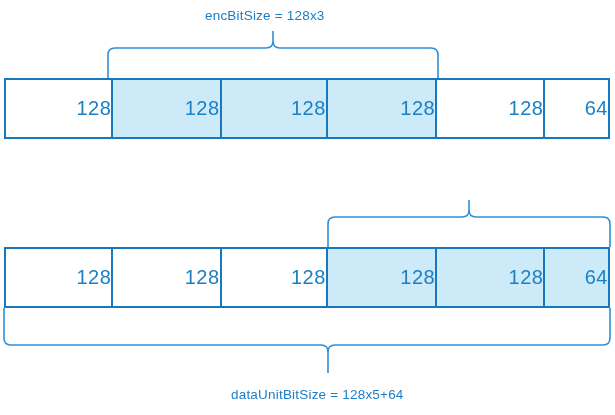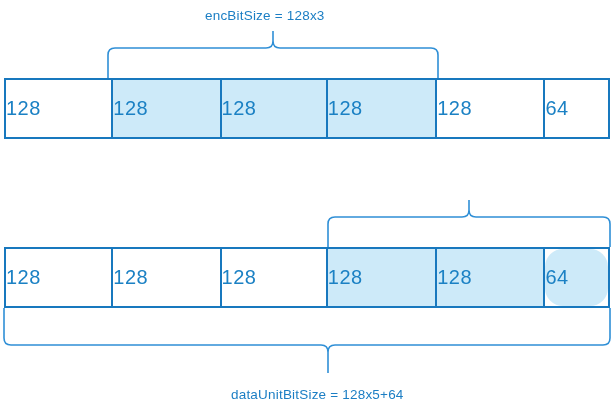--- a/index.html
+++ b/index.html
@@ -17,27 +17,27 @@
     display:flex;
     border:2px solid #1878be;
     box-sizing:border-box;
     background:#ffffff;
   }
   .cell{
     box-sizing:border-box;
     border-right:2px solid #1878be;
     display:flex;
     align-items:center;
-    justify-content:flex-start;
+    justify-content:flex-end;
     font-size:20px;
     color:#1b81c4;
     letter-spacing:0.5px;
     background:#ffffff;
   }
-  .cell:last-child{border-right:none;border-radius:18px;}
+  .cell:last-child{border-right:none;}
   .cell.hl{background:#cdeaf9;}
 
   .brace-label{
     position:absolute;
     font-size:13.5px;
     color:#1b7ec4;
     white-space:nowrap;
     letter-spacing:0.2px;
   }
   .brace-svg{position:absolute;overflow:visible;}

